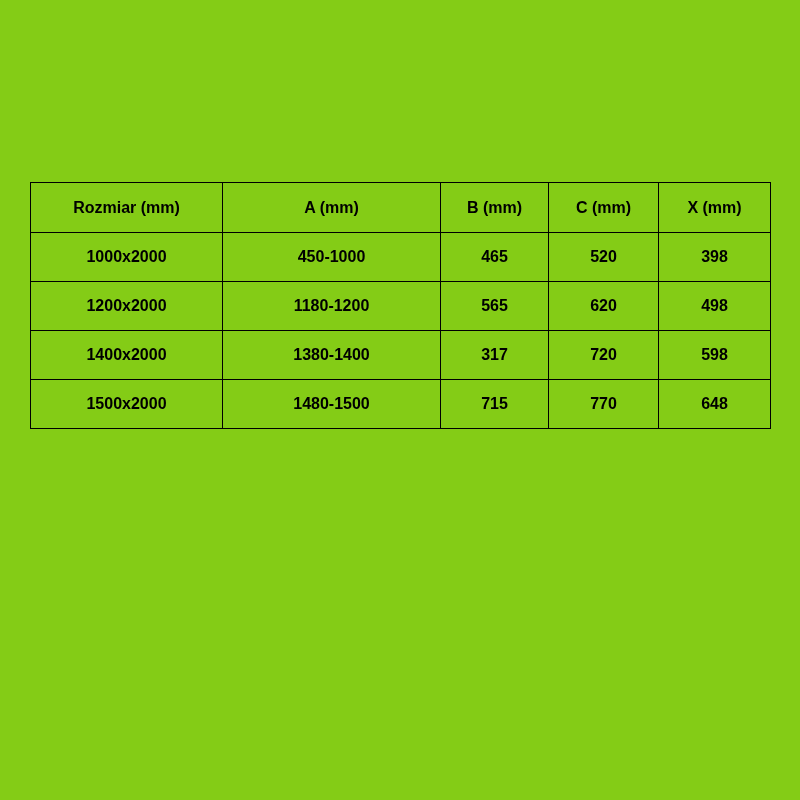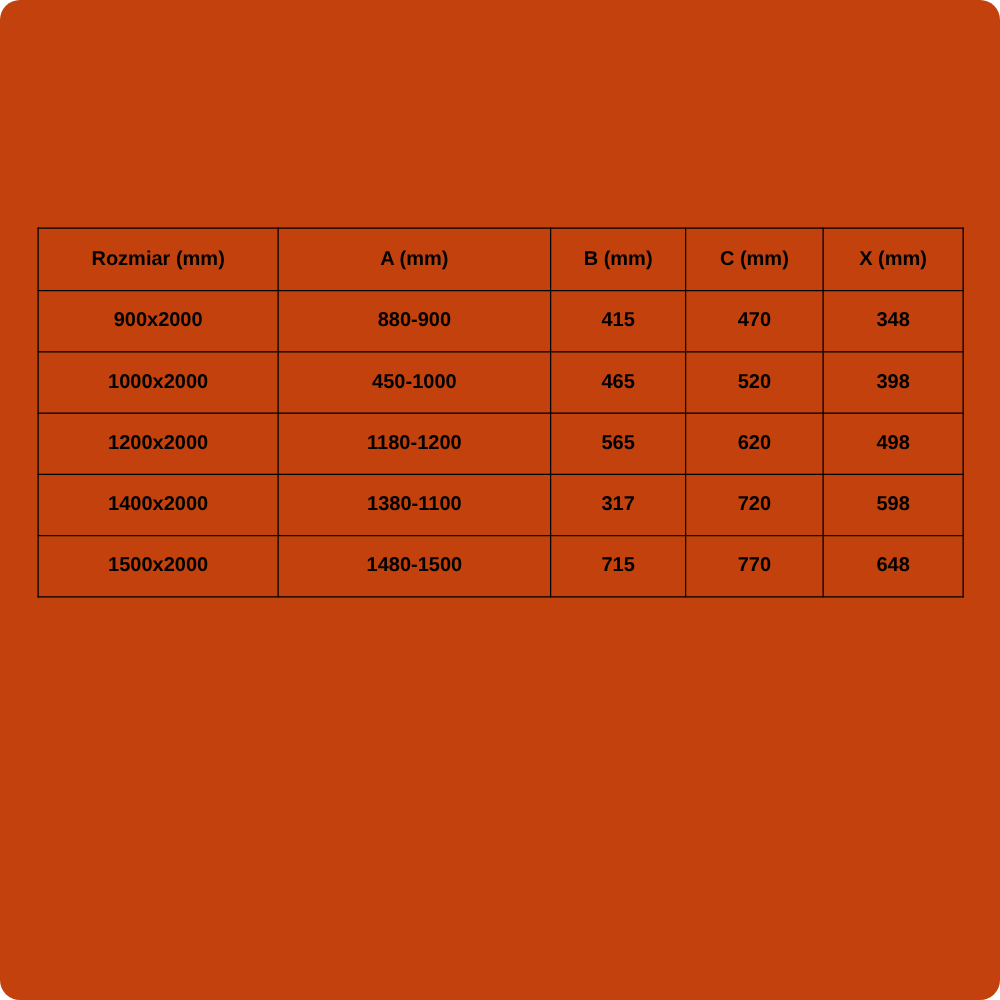--- a/index.html
+++ b/index.html
@@ -13,22 +13,21 @@
     font-family: "Liberation Sans", sans-serif;
     color: #000000;
     position: relative;
   }
   .sheet {
     position: absolute;
     left: 0;
     top: 0;
     width: 800px;
     height: 800px;
-    background: #c2410c;
-    border-radius: 16px;
+    background: #84cc16;
   }
   .table-wrap {
     position: absolute;
     left: 30px;
     top: 182px;
     width: 740px;
   }
   table.spec {
     border-collapse: collapse;
     width: 740px;
@@ -73,43 +72,36 @@
         <tr>
           <th>Rozmiar (mm)</th>
           <th>A (mm)</th>
           <th>B (mm)</th>
           <th>C (mm)</th>
           <th>X (mm)</th>
         </tr>
       </thead>
       <tbody>
         <tr>
-          <td>900x2000</td>
-          <td>880-900</td>
-          <td>415</td>
-          <td>470</td>
-          <td>348</td>
-        </tr>
-        <tr>
           <td>1000x2000</td>
           <td>450-1000</td>
           <td>465</td>
           <td>520</td>
           <td>398</td>
         </tr>
         <tr>
           <td>1200x2000</td>
           <td>1180-1200</td>
           <td>565</td>
           <td>620</td>
           <td>498</td>
         </tr>
         <tr>
           <td>1400x2000</td>
-          <td>1380-1100</td>
+          <td>1380-1400</td>
           <td>317</td>
           <td>720</td>
           <td>598</td>
         </tr>
         <tr>
           <td>1500x2000</td>
           <td>1480-1500</td>
           <td>715</td>
           <td>770</td>
           <td>648</td>

